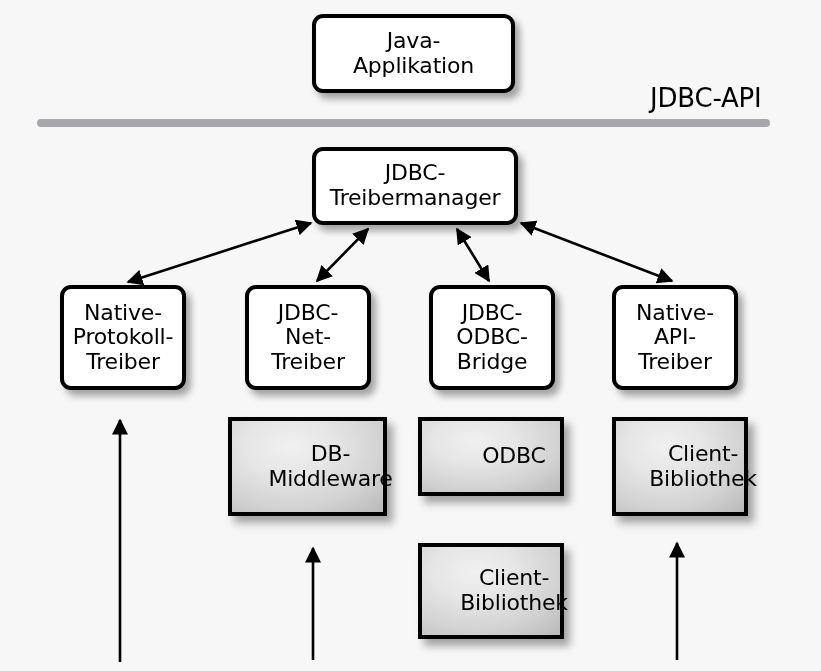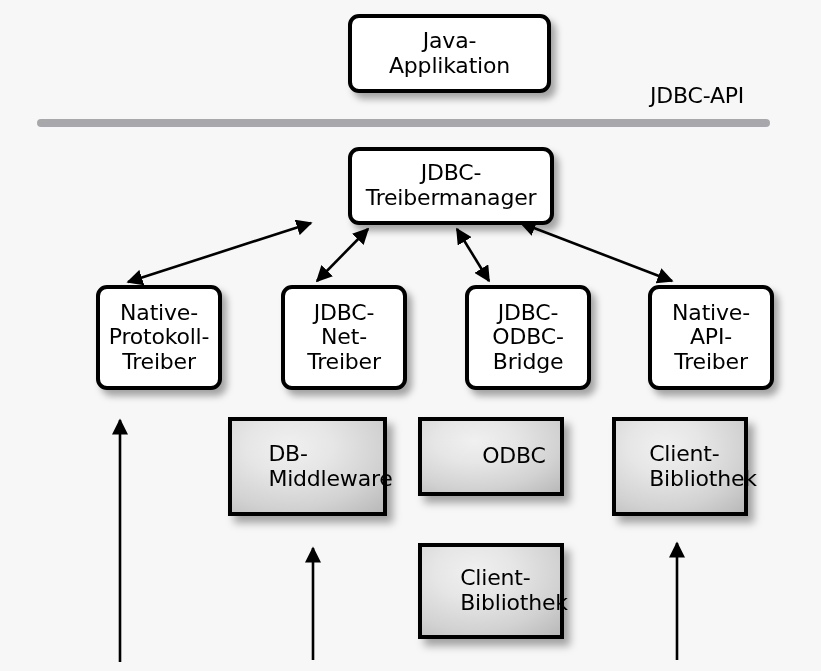--- a/index.html
+++ b/index.html
@@ -28,32 +28,31 @@
     display:flex;
     align-items:center;
     justify-content:center;
     text-align:center;
     line-height:1.12;
     color:#000000;
     font-size:22px;
     box-shadow:5px 6px 7px rgba(0,0,0,0.34);
     white-space:pre-line;
     letter-spacing:-0.2px;
-    margin-left:36px;
   }
   
   .gnode{
     position:absolute;
     box-sizing:border-box;
     border:4px solid #000000;
     border-radius:0;
     display:flex;
     align-items:center;
     justify-content:center;
-    text-align:left;
+    text-align:center;
     line-height:1.12;
     color:#000000;
     font-size:22px;
     background:
       radial-gradient(ellipse 110% 120% at 38% 28%,
         #f0f0f0 0%, #e6e6e6 26%, #d2d2d2 56%, #b9b9b9 82%, #ababab 100%);
     box-shadow:6px 7px 8px rgba(0,0,0,0.34);
     white-space:pre-line;
     letter-spacing:-0.2px;
     padding-left:46px;
@@ -62,21 +61,21 @@
   #api-bar{
     position:absolute;
     left:37px;top:119px;
     width:733px;height:8px;
     background:#a8a8ac;
     border-radius:4px;
   }
   #api-label{
     position:absolute;
     left:650px;top:83px;
-    font-size:22px;
+    font-size:26px;
     color:#000000;
     letter-spacing:-0.2px;
   }
   .arrow-line{stroke:#000000;stroke-width:2.6;fill:none;}
   .arrow-head{fill:#000000;}
 </style>
 </head>
 <body>
 
 <div id="diagram">

